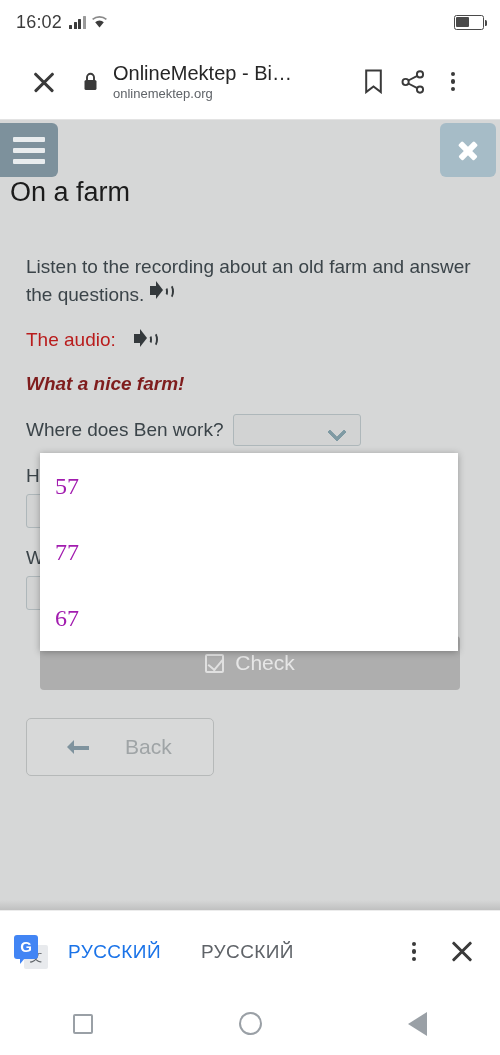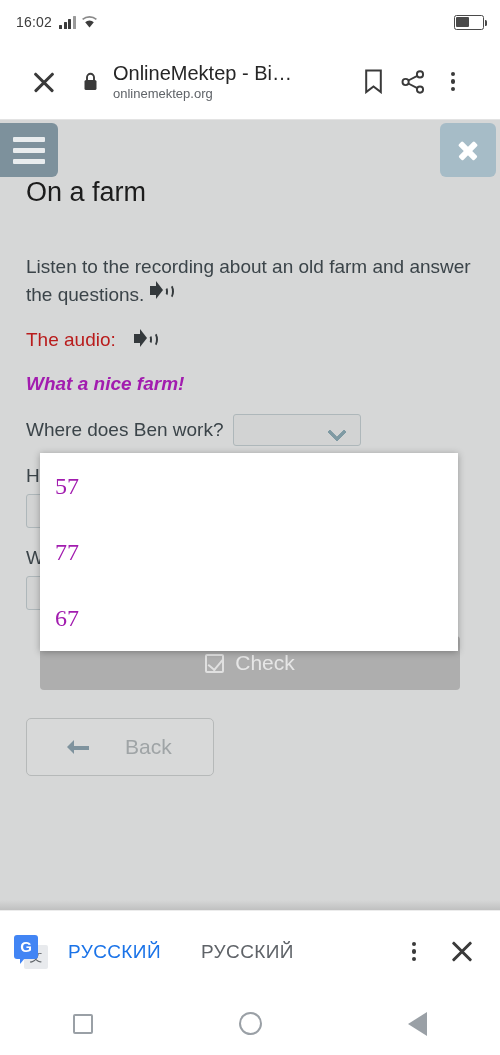--- a/index.html
+++ b/index.html
@@ -9,21 +9,21 @@
     background: #ffffff;
     overflow: hidden;
   }
   #screen { position: relative; width: 500px; height: 1055px; background:#fff; }
 
   
   .statusbar {
     position:absolute; left:0; top:0; width:500px; height:44px;
     background:#ffffff; display:flex; align-items:center; padding:0 16px;
   }
-  .sb-time { font-size:14px; color:#3c3c3c; letter-spacing:.2px; }
+  .sb-time { font-size:18px; color:#3c3c3c; letter-spacing:.2px; }
   .sb-icons { display:flex; align-items:flex-end; gap:5px; margin-left:7px; }
   .sig { display:flex; align-items:flex-end; gap:1.5px; height:13px; }
   .sig i { display:block; width:3px; background:#3c3c3c; border-radius:.5px; }
   .sig i:nth-child(1){height:4px;} .sig i:nth-child(2){height:7px;}
   .sig i:nth-child(3){height:10px;} .sig i:nth-child(4){height:13px; background:#9a9a9a;}
   .sb-spacer { flex:1; }
   .batt { position:relative; width:30px; height:15px; border:1.6px solid #4a4a4a;
           border-radius:2.5px; }
   .batt::after { content:""; position:absolute; right:-4.2px; top:4px; width:2.6px; height:6px;
           background:#4a4a4a; border-radius:0 1.5px 1.5px 0; }
@@ -76,29 +76,29 @@
     align-items:center; justify-content:center;
   }
   .topclose span { position:relative; display:block; width:24px; height:24px; }
   .topclose span::before, .topclose span::after {
     content:""; position:absolute; left:1px; top:9.5px; width:22px; height:5.5px;
     background:#fff; border-radius:1.5px;
   }
   .topclose span::before { transform:rotate(45deg); }
   .topclose span::after  { transform:rotate(-45deg); }
 
-  .title { font-size:27px; color:#1c1c1c; padding:0 0 0 26px; margin-top:-6px;
+  .title { font-size:27px; color:#1c1c1c; padding:0 0 0 10px; margin-top:-6px;
            font-weight:400; line-height:1.2; }
 
   .body-area { padding:0 26px; margin-top:46px; position:relative; }
   .lead { font-size:19px; font-weight:normal; color:#3b4449; line-height:1.42; }
   .audio-row { margin-top:20px; font-size:19px; color:#b91c1c; display:flex;
                align-items:flex-start; gap:18px; }
   .nice { margin-top:22px; font-size:19px; font-weight:bold; font-style:italic;
-          color:#a21caf; }
+          color:#7f1d1d; }
 
   .q-row { margin-top:19px; display:flex; align-items:center; gap:9px;
            font-size:19px; color:#3b4449; }
   .q-row.stack { display:block; }
   .sel {
     width:128px; height:32px; background:#d2d3d3; border:1px solid #aeb7ba;
     border-radius:3px; position:relative; flex:0 0 auto;
   }
   .sel::after {
     content:""; position:absolute; right:16px; top:10px; width:10px; height:10px;

